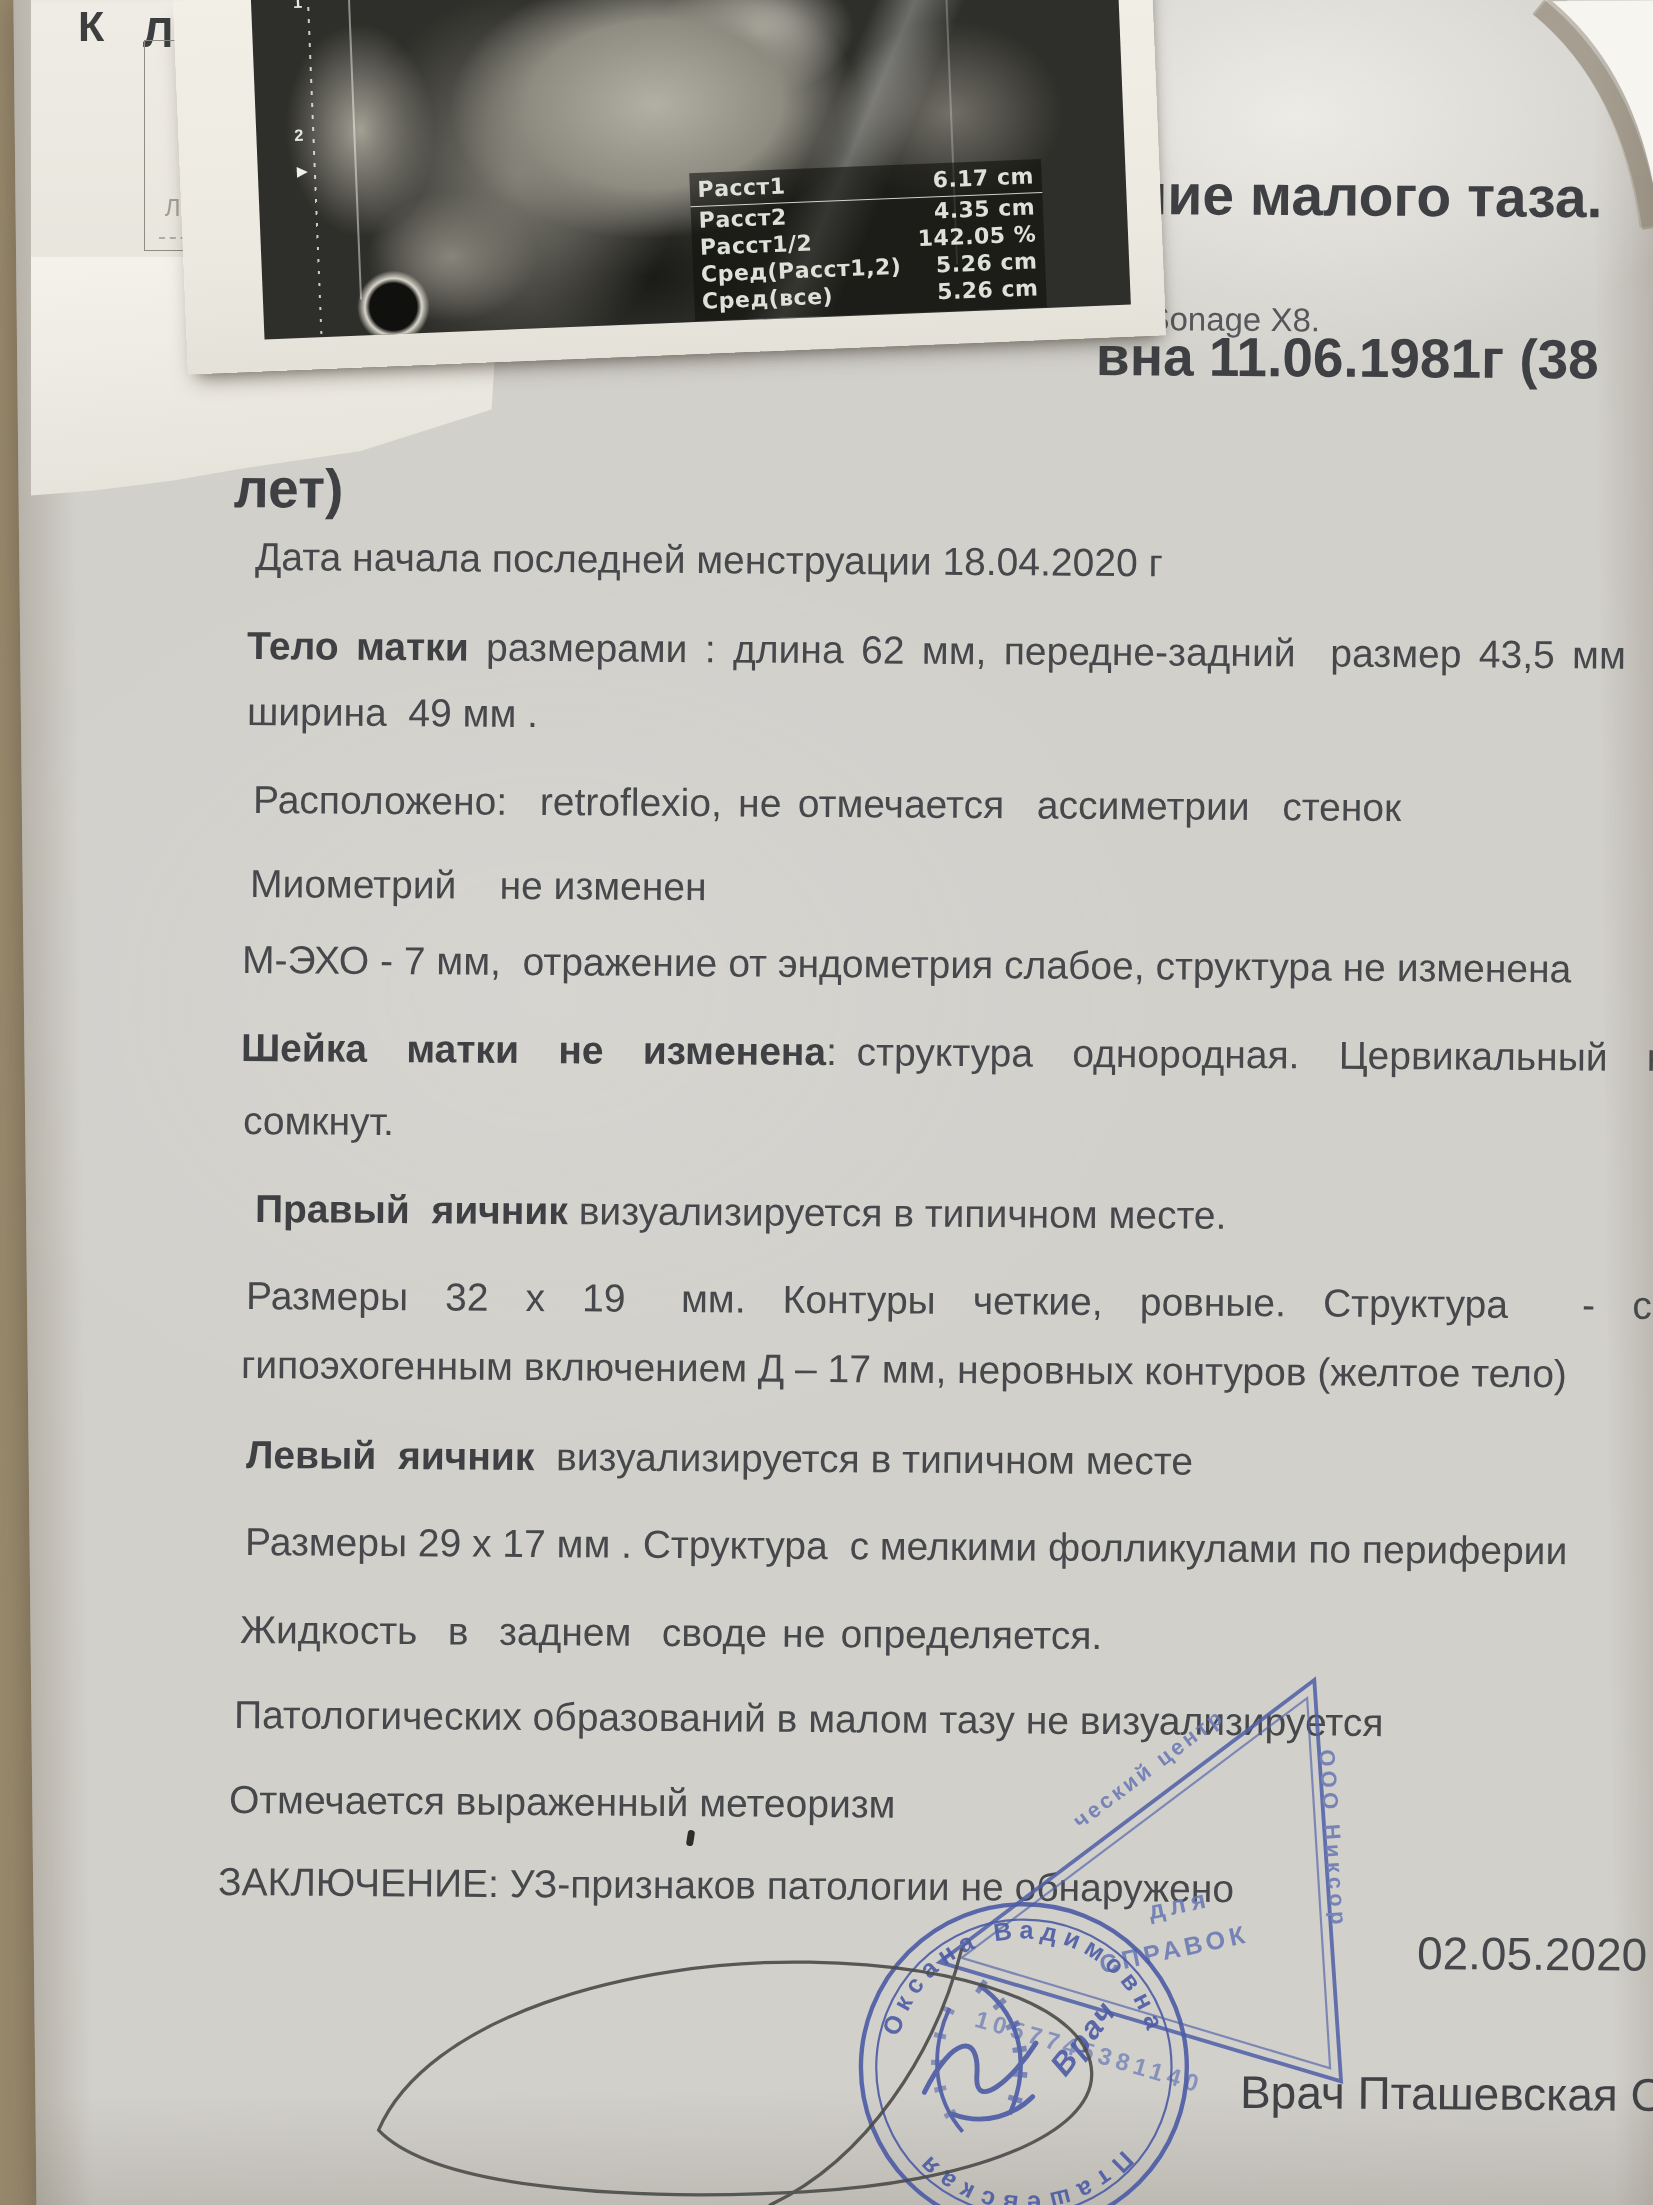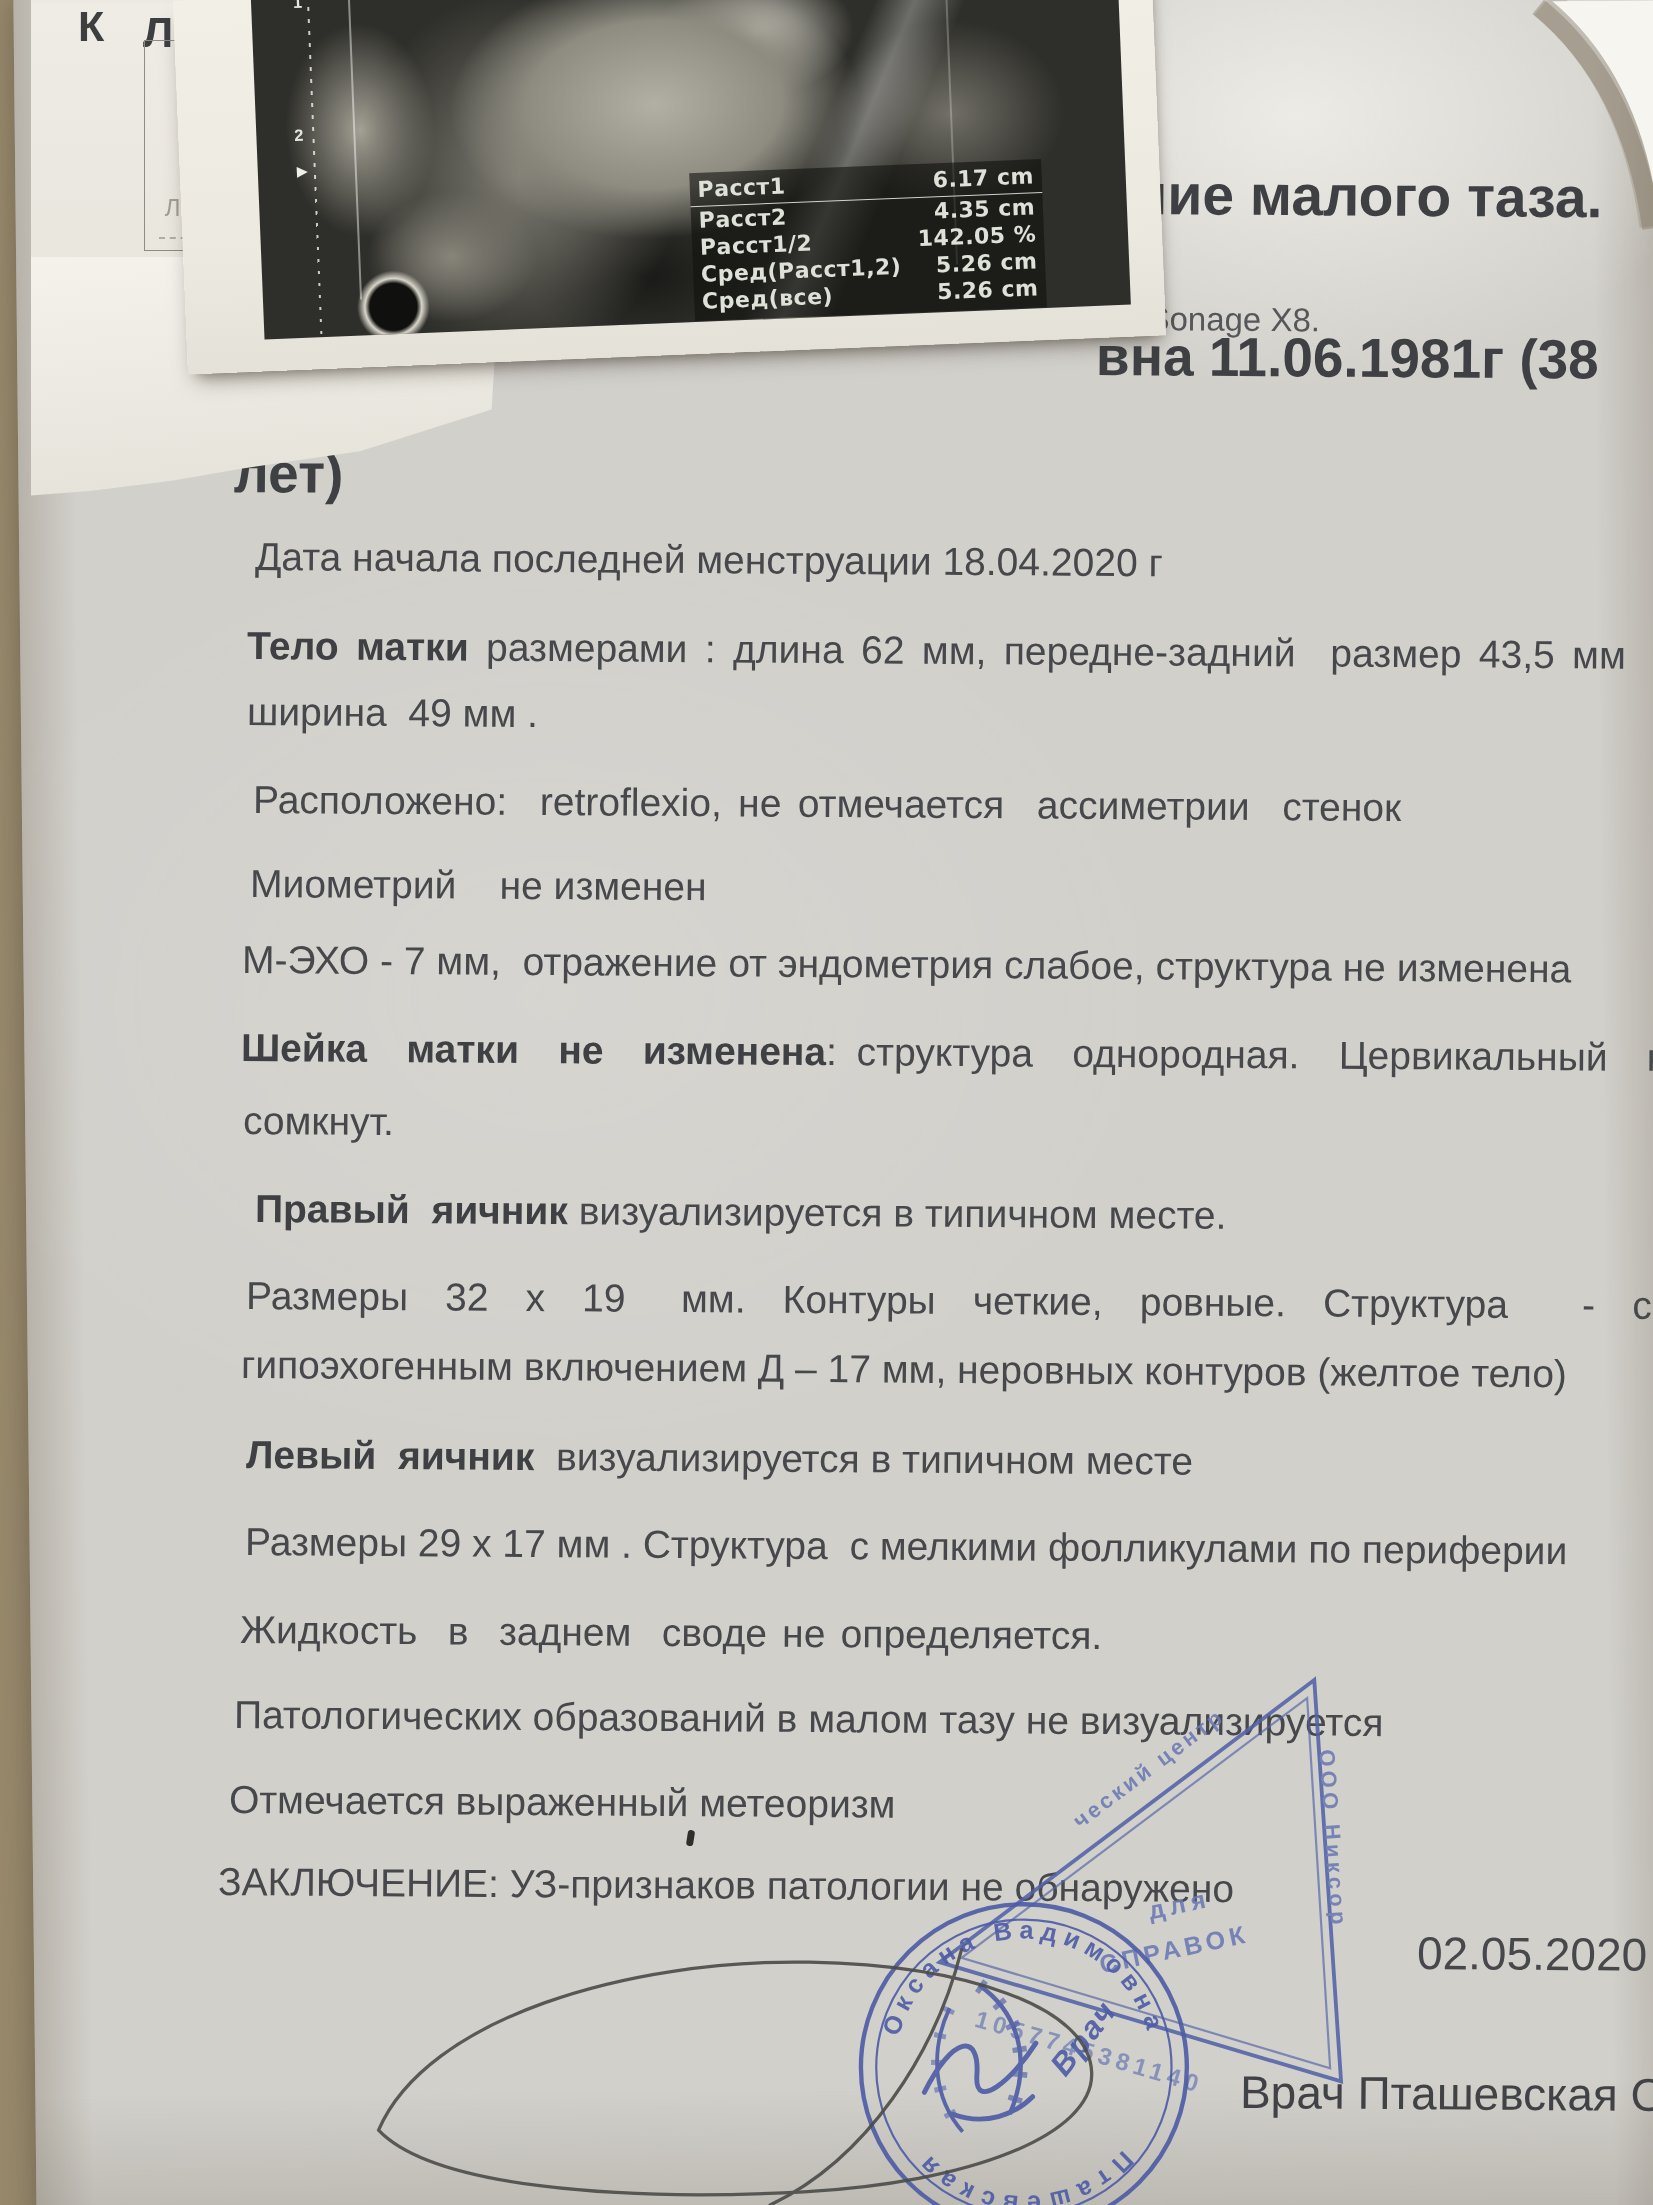--- a/index.html
+++ b/index.html
@@ -94,21 +94,21 @@
       <path d="M 2806,10 Q 2975,150 3010,420" fill="none" stroke="rgba(125,113,92,0.40)" stroke-width="34"></path>
       <path d="M 2818,2 Q 2985,145 3018,415" fill="none" stroke="rgba(125,113,92,0.25)" stroke-width="60"></path>
       <path d="M 2832,0 Q 2995,140 3024,405 L 3024,0 Z" fill="#f7f5f0"></path>
     </svg>
   </div>
 
   <div class="rt">
     <div class="frag t-title" style="left:1133px;top:161px">ние малого таза.</div>
     <div class="frag t-device" style="left:1120px;top:300px">n Sonage X8.</div>
     <div class="frag t-patient" style="left:1096px;top:324px">вна 11.06.1981г (38</div>
-    <div class="frag t-let" style="left:234px;top:441px">лет)</div>
+    <div class="frag t-let" style="left:234px;top:456px">лет)</div>
 
     <div class="line" style="left:255px;top:535px"><b></b><span>Дата начала последней менструации 18.04.2020 г</span></div>
     <div class="line" style="left:247px;top:624px;word-spacing:6.6px"><b>Тело матки</b><span> размерами : длина 62 мм, передне-задний  размер 43,5 мм  ,</span></div>
     <div class="line" style="left:247px;top:690px"><b></b><span>ширина  49 мм .</span></div>
     <div class="line" style="left:253px;top:778px;word-spacing:5.5px"><b></b><span>Расположено:  retroflexio, не отмечается  ассиметрии  стенок</span></div>
     <div class="line" style="left:250px;top:862px"><b></b><span>Миометрий    не изменен</span></div>
     <div class="line" style="left:242px;top:938px"><b></b><span>М-ЭХО - 7 мм,  отражение от эндометрия слабое, структура не изменена</span></div>
     <div class="line" style="left:241px;top:1026px;word-spacing:8.8px"><b>Шейка  матки  не  изменена</b><span>: структура  однородная.  Цервикальный  канал</span></div>
     <div class="line" style="left:243px;top:1099px"><b></b><span>сомкнут.</span></div>
     <div class="line" style="left:255px;top:1187px"><b>Правый  яичник</b><span> визуализируется в типичном месте.</span></div>

